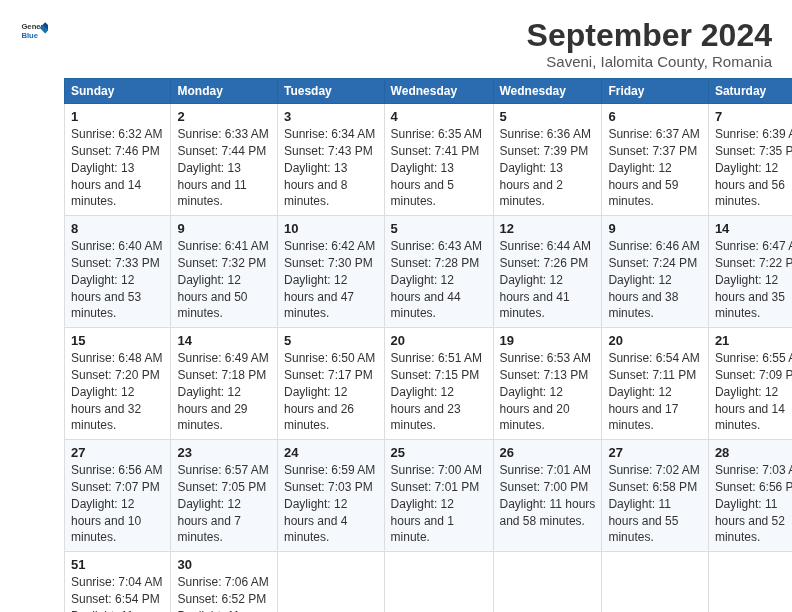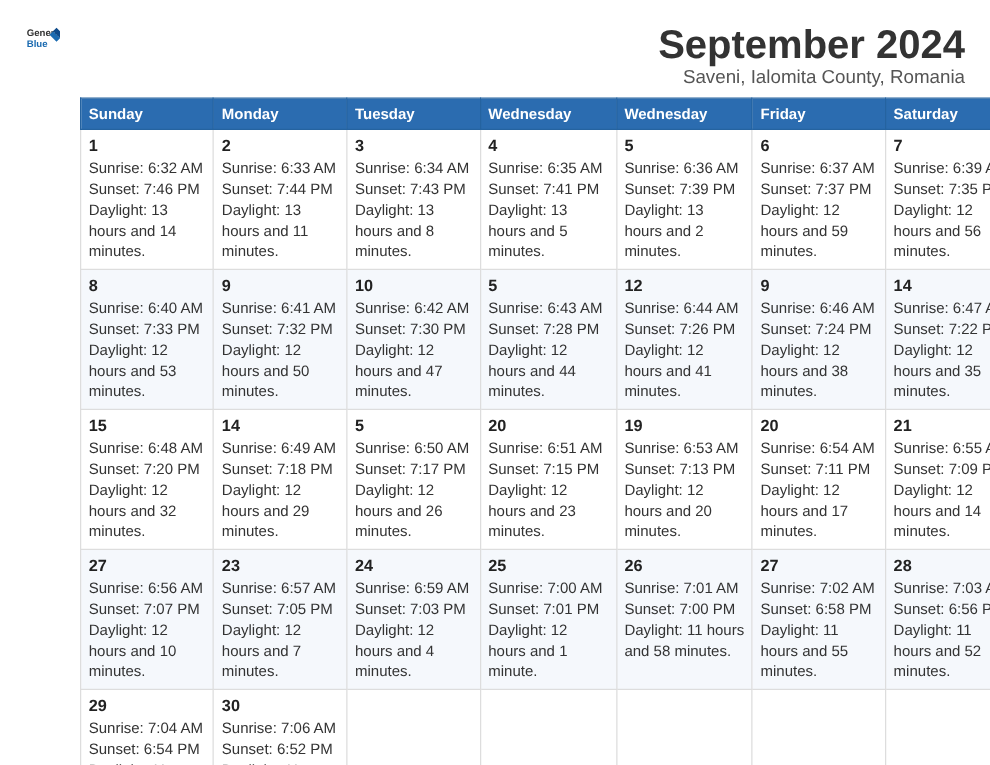--- a/index.html
+++ b/index.html
@@ -232,21 +232,21 @@
             <span class="day-num">27</span>
             <div class="day-info">Sunrise: 7:02 AM<br>Sunset: 6:58 PM<br>Daylight: 11 hours and 55 minutes.</div>
           </td>
           <td>
             <span class="day-num">28</span>
             <div class="day-info">Sunrise: 7:03 AM<br>Sunset: 6:56 PM<br>Daylight: 11 hours and 52 minutes.</div>
           </td>
         </tr>
         <tr>
           <td>
-            <span class="day-num">29</span>
+            <span class="day-num">51</span>
             <div class="day-info">Sunrise: 7:04 AM<br>Sunset: 6:54 PM<br>Daylight: 11 hours and 49 minutes.</div>
           </td>
           <td>
             <span class="day-num">30</span>
             <div class="day-info">Sunrise: 7:06 AM<br>Sunset: 6:52 PM<br>Daylight: 11 hours and 46 minutes.</div>
           </td>
           <td class="empty-cell"></td>
           <td class="empty-cell"></td>
           <td class="empty-cell"></td>
           <td class="empty-cell"></td>

